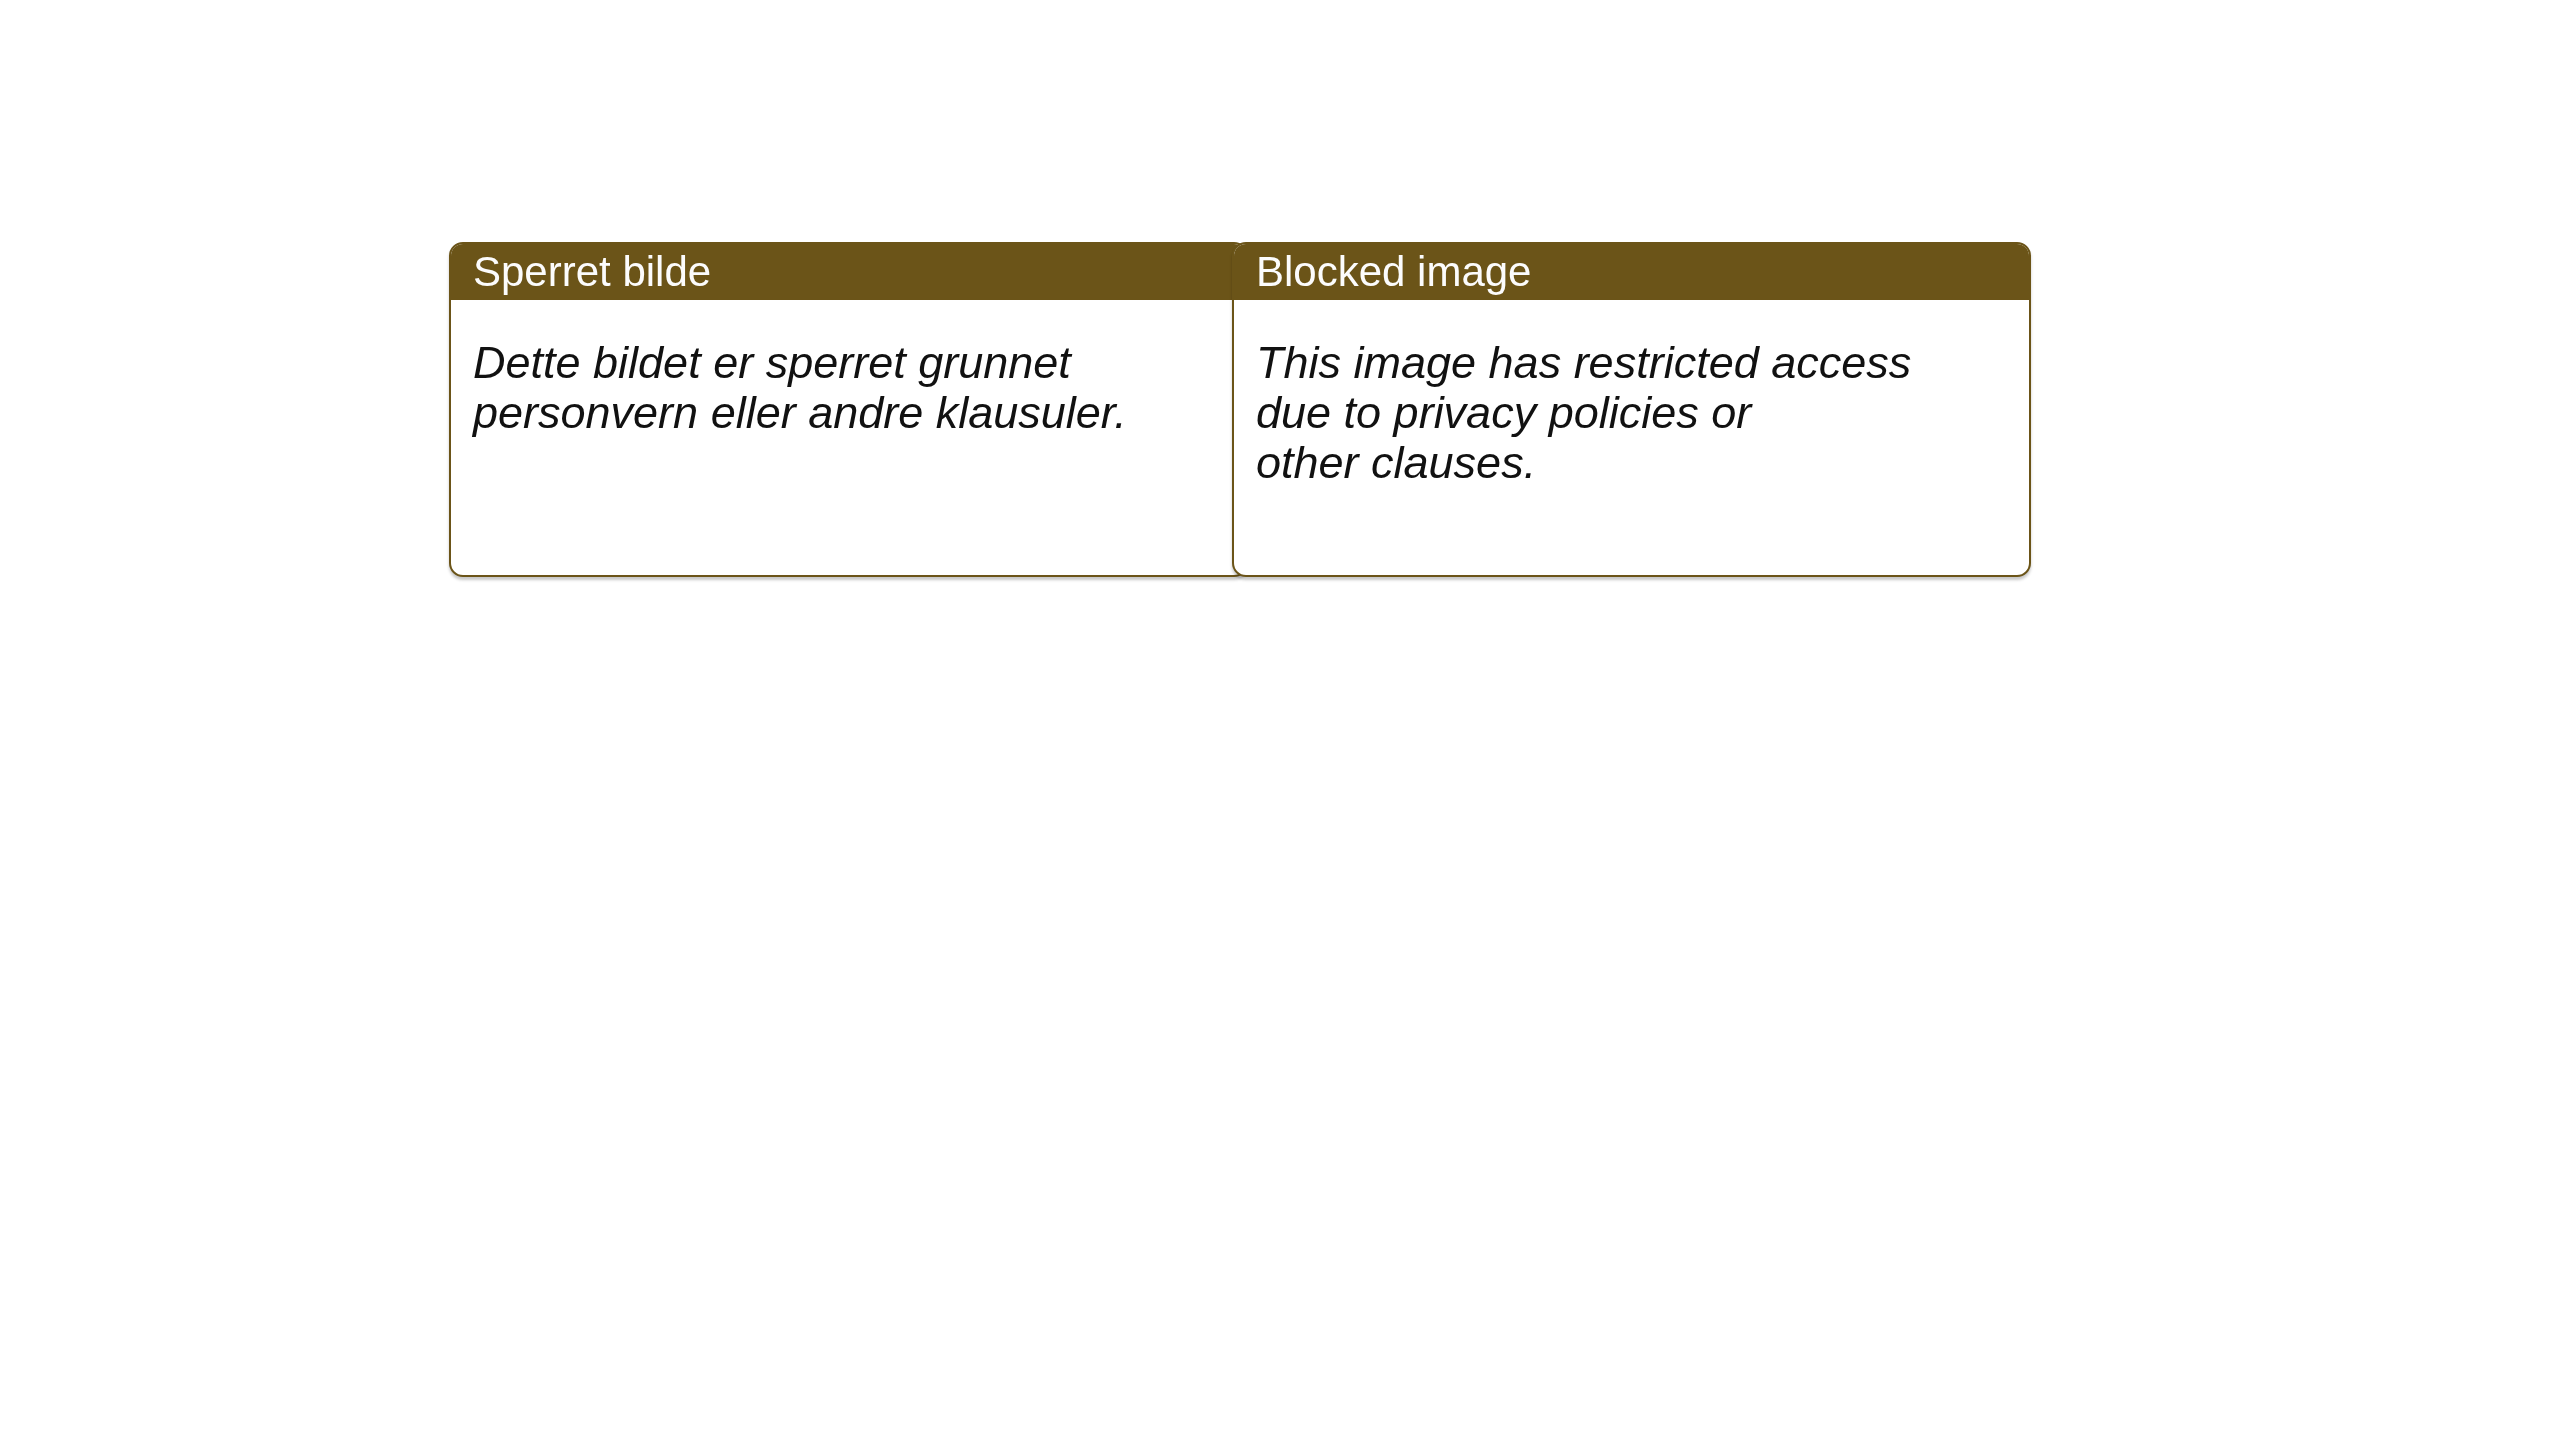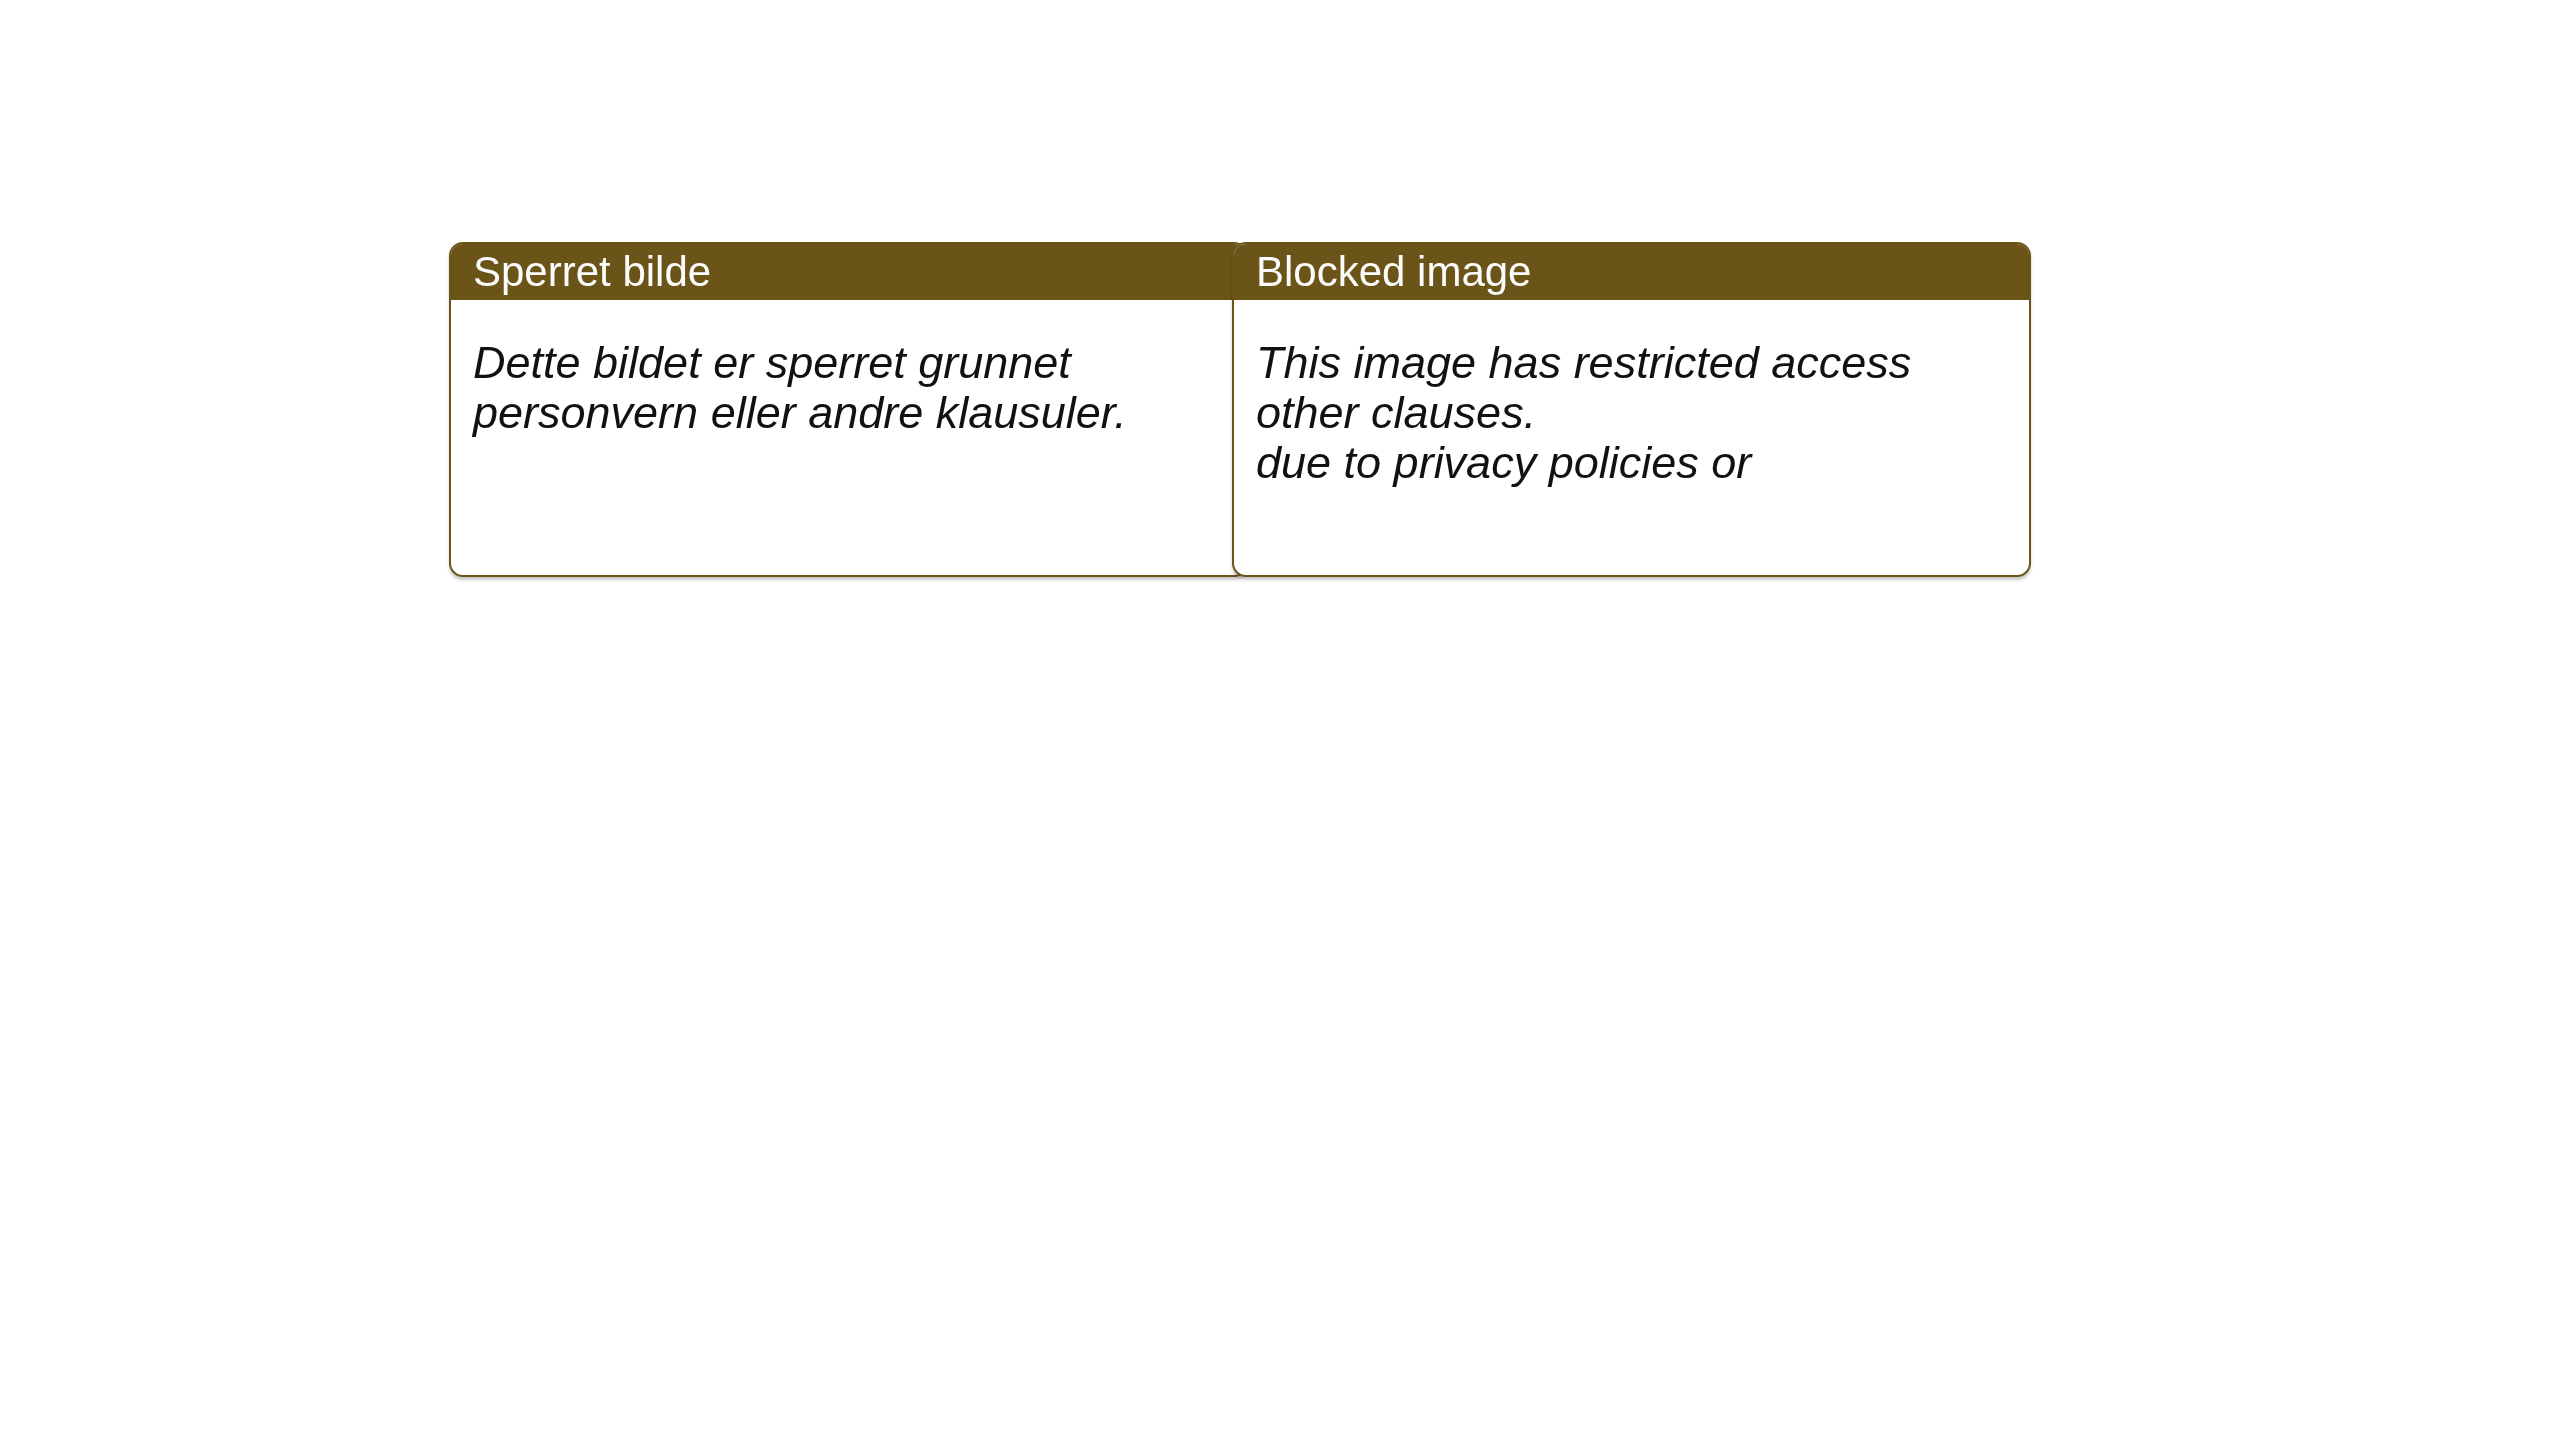--- a/index.html
+++ b/index.html
@@ -65,18 +65,18 @@
       <span class="line">personvern eller andre klausuler.</span>
     </div>
   </div>
 
   <div class="card card-right">
     <div class="card-header">
       <span>Blocked image</span>
     </div>
     <div class="card-body">
       <span class="line">This image has restricted access</span>
+      <span class="line">due to privacy policies or</span>
       <span class="line">other clauses.</span>
-      <span class="line">due to privacy policies or</span>
     </div>
   </div>
 
 </div>
 
 </body></html>

